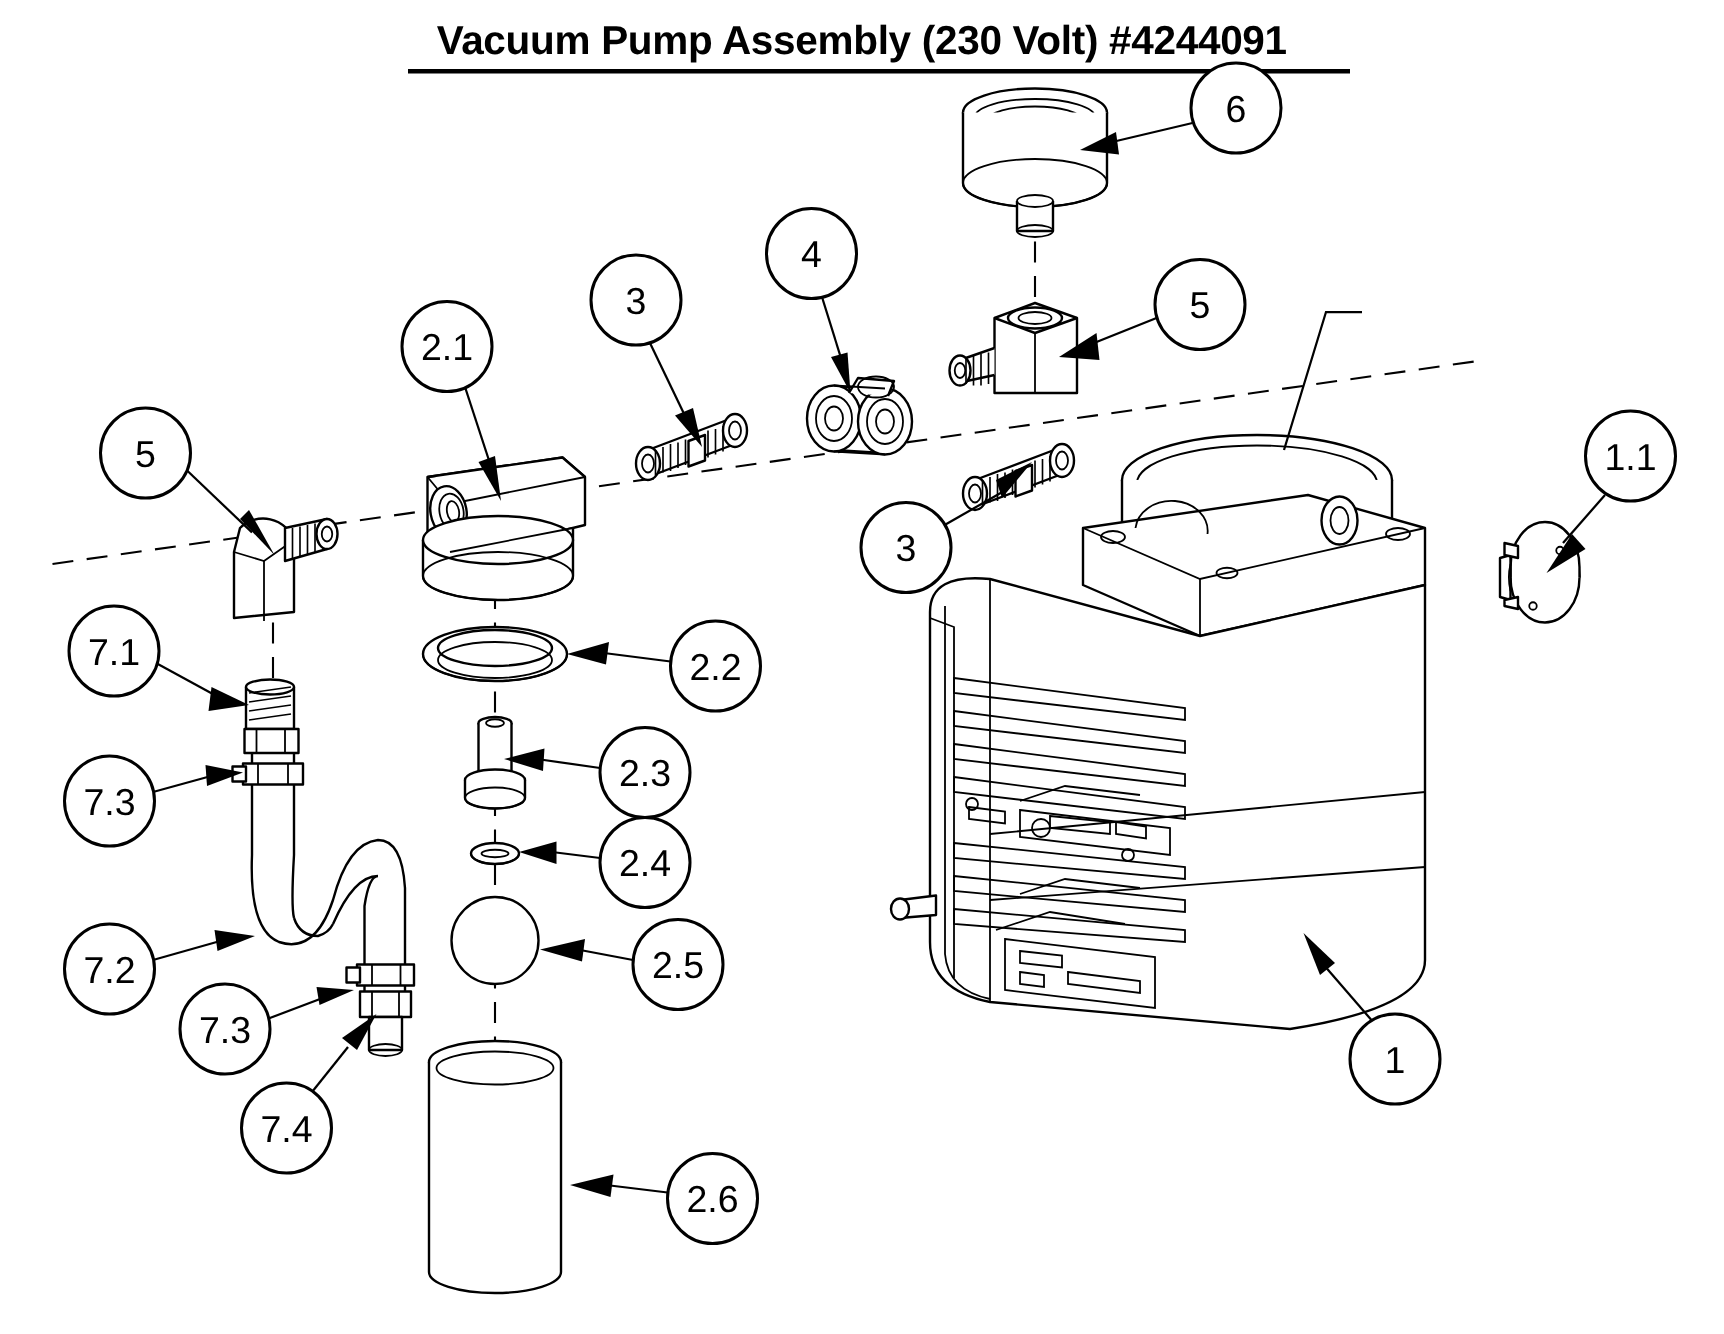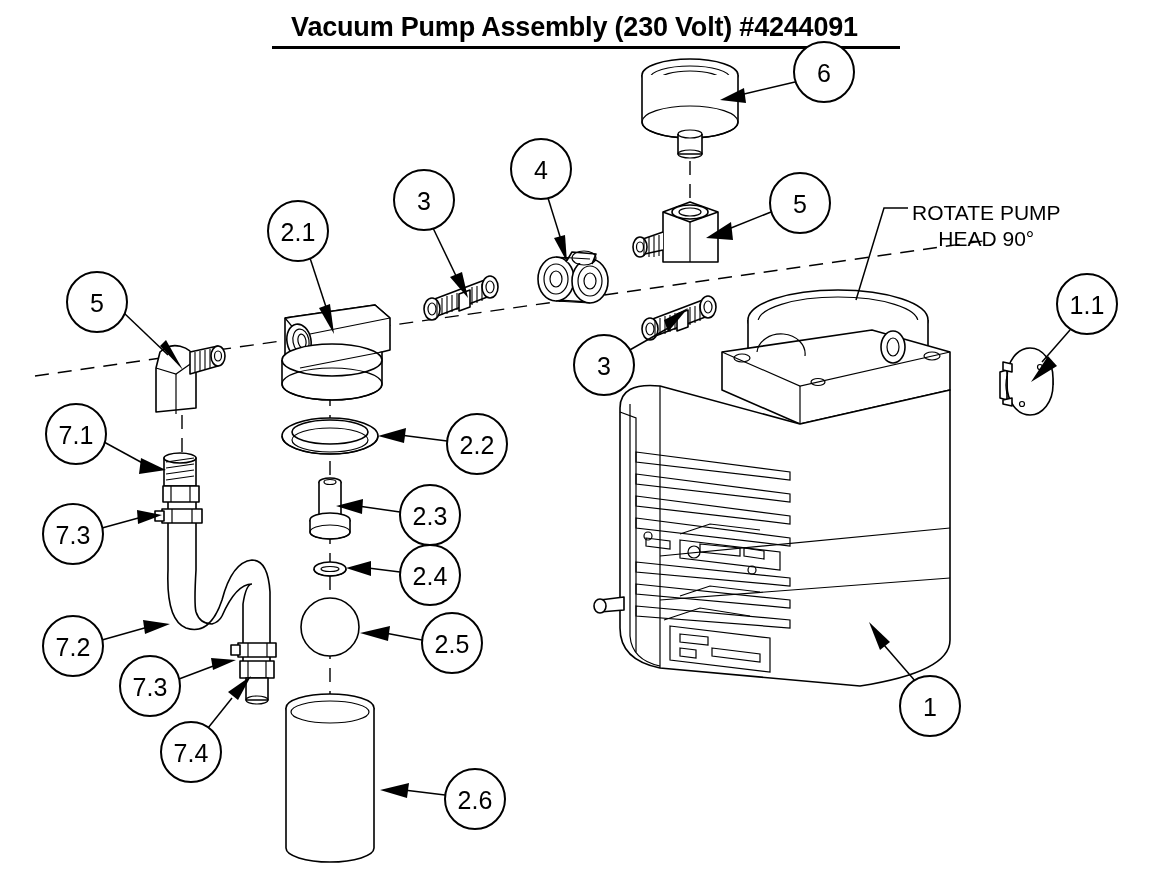--- a/index.html
+++ b/index.html
@@ -411,22 +411,20 @@
       <path class="lead" d="M 208 728 L 232 698"></path>
       <polygon class="arrow" points="238,700 251,676 228,692"></polygon>
 
       <path class="lead" d="M 445 795 L 404 790"></path>
       <polygon class="arrow" points="409,783 380,790 407,798"></polygon>
 
       <path class="lead" d="M 908 208 L 884 208 L 856 300"></path>
     </g>
   </svg>
 
-  <div id="annotation-rotate">ROTATE PUMP
-HEAD 90°</div>
 
   <svg class="layer" id="callouts-layer" viewBox="0 0 1149 889">
       <g style="pointer-events: auto; cursor: pointer;">
         <circle cx="824" cy="72" r="30" class="callout-circle"></circle>
         <text x="824" y="73" class="callout-text">6</text>
       </g>
       <g style="pointer-events: auto; cursor: pointer;">
         <circle cx="541" cy="169" r="30" class="callout-circle"></circle>
         <text x="541" y="170" class="callout-text">4</text>
       </g>

